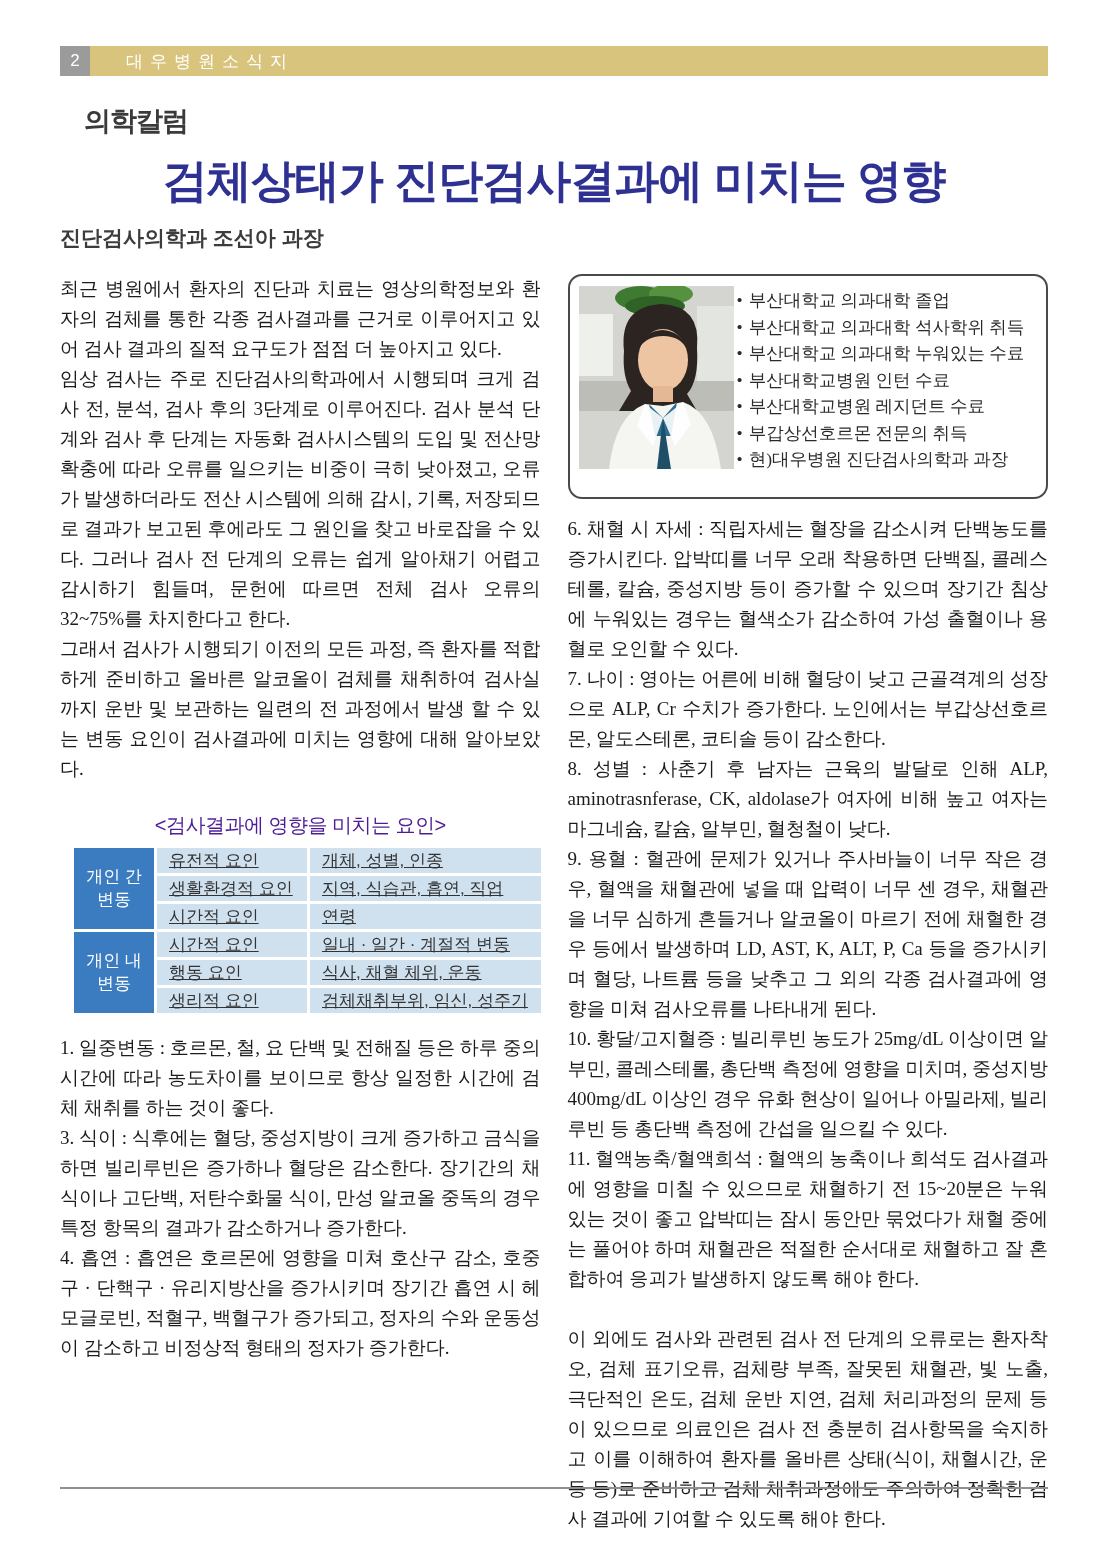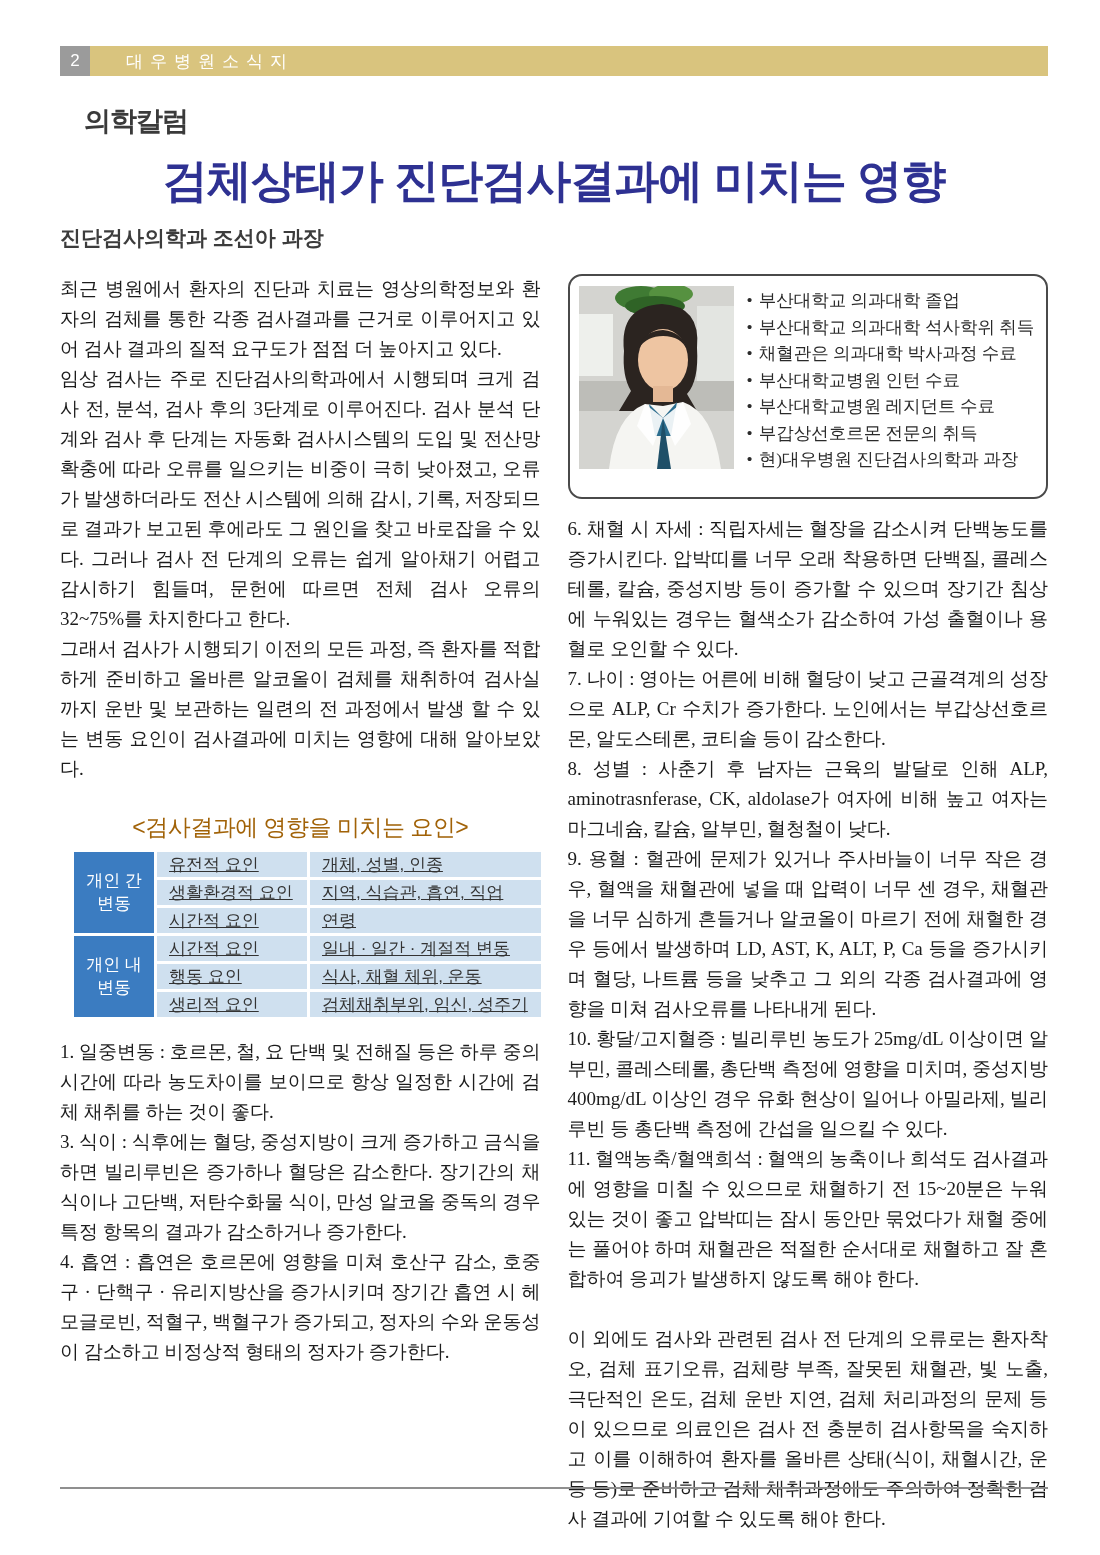--- a/index.html
+++ b/index.html
@@ -96,21 +96,21 @@
     color: #1c1c1c;
   }
   .closing-par { margin-top: 30px; }
 
   
   .profile-box {
     border: 2px solid #4a4a4a;
     border-radius: 14px;
     padding: 9px 10px 9px 9px;
     display: flex;
-    gap: 13px;
+    gap: 3px;
     height: 225px;
     margin-bottom: 15px;
   }
   .photo {
     width: 155px;
     height: 183px;
     flex: 0 0 auto;
     margin-top: 1px;
     overflow: hidden;
   }
@@ -122,22 +122,22 @@
     color: #2a2a2a;
   }
   .credentials li { white-space: nowrap; }
   .credentials .bullet { margin-right: 6px; }
 
   
   .table-caption {
     margin-top: 28px;
     text-align: center;
     font-family: "Liberation Sans", sans-serif;
-    font-size: 23px;
-    color: #a16207;
+    font-size: 20px;
+    color: #4c1d95;
     letter-spacing: -0.5px;
   }
   .factors-table {
     margin-top: 9px;
     display: grid;
     grid-template-columns: 80px 150px 1fr;
     grid-template-rows: repeat(6, 25px);
     gap: 3px;
     background: #ffffff;
     font-family: "Liberation Sans", sans-serif;
@@ -251,21 +251,21 @@
                 <path d="M70 118 L84 132 L98 116 L92 150 L76 150 Z" fill="#2c6d8e"></path>
                 <path d="M84 132 L78 183 L92 183 Z" fill="#1f4f68"></path>
                 <path d="M66 118 L84 132 L74 160 L58 140 Z" fill="#ffffff" opacity="0.9"></path>
                 <path d="M104 116 L84 132 L96 160 L112 138 Z" fill="#ffffff" opacity="0.9"></path>
               </g>
             </svg>
           </div>
           <ul class="credentials">
             <li><span class="bullet">•</span><span>부산대학교 의과대학 졸업</span></li>
             <li><span class="bullet">•</span><span>부산대학교 의과대학 석사학위 취득</span></li>
-            <li><span class="bullet">•</span><span>채혈관은 의과대학 박사과정 수료</span></li>
+            <li><span class="bullet">•</span><span>부산대학교 의과대학 누워있는 수료</span></li>
             <li><span class="bullet">•</span><span>부산대학교병원 인턴 수료</span></li>
             <li><span class="bullet">•</span><span>부산대학교병원 레지던트 수료</span></li>
             <li><span class="bullet">•</span><span>부갑상선호르몬 전문의 취득</span></li>
             <li><span class="bullet">•</span><span>현)대우병원 진단검사의학과 과장</span></li>
           </ul>
         </div>
 
         <p class="list-item">6. 채혈 시 자세 : 직립자세는 혈장을 감소시켜 단백농도를 증가시킨다. 압박띠를 너무 오래 착용하면 단백질, 콜레스테롤, 칼슘, 중성지방 등이 증가할 수 있으며 장기간 침상에 누워있는 경우는 혈색소가 감소하여 가성 출혈이나 용혈로 오인할 수 있다.</p>
         <p class="list-item">7. 나이 : 영아는 어른에 비해 혈당이 낮고 근골격계의 성장으로 ALP, Cr 수치가 증가한다. 노인에서는 부갑상선호르몬, 알도스테론, 코티솔 등이 감소한다.</p>
         <p class="list-item">8. 성별 : 사춘기 후 남자는 근육의 발달로 인해 ALP, aminotrasnferase, CK, aldolase가 여자에 비해 높고 여자는 마그네슘, 칼슘, 알부민, 혈청철이 낮다.</p>

